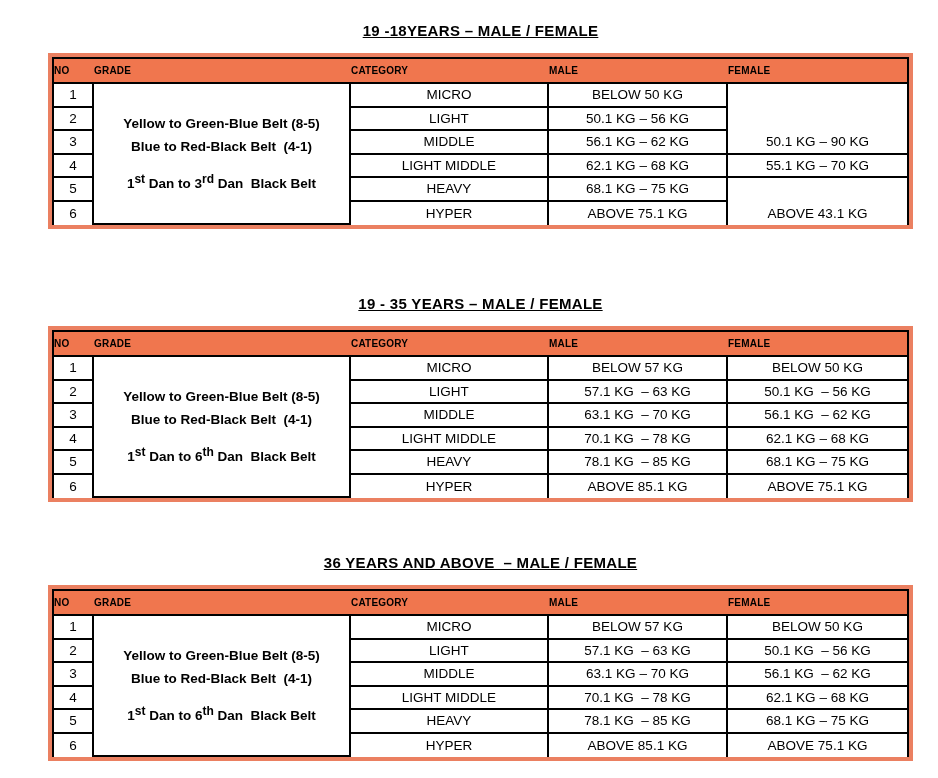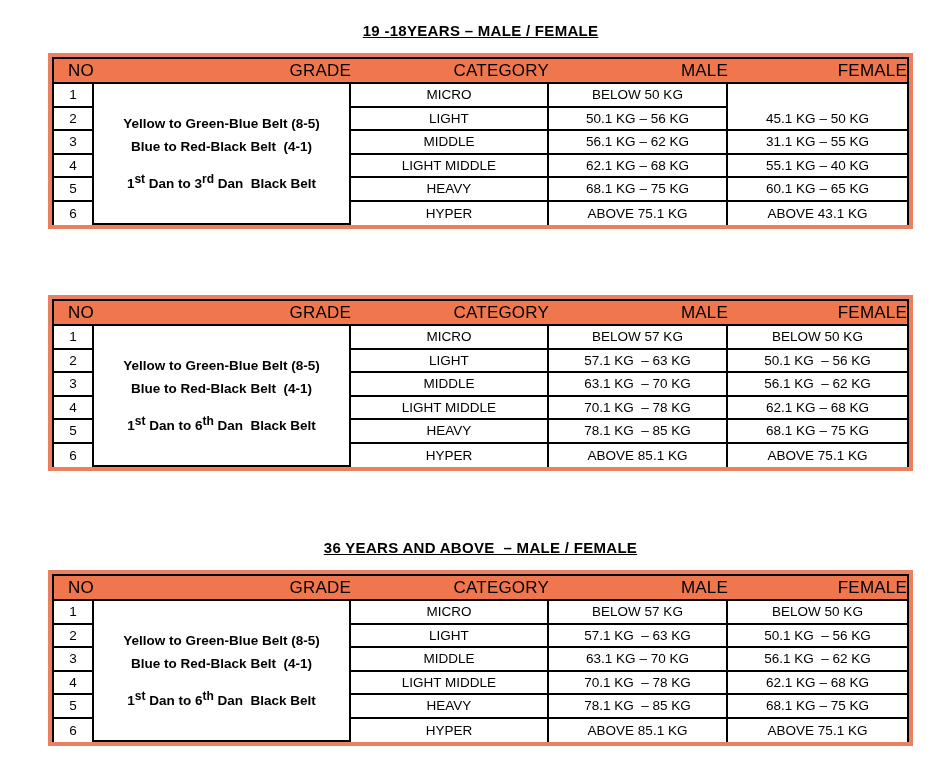--- a/index.html
+++ b/index.html
@@ -11,21 +11,21 @@
   body{
     width:938px;height:778px;
     background:#ffffff;
     font-family:"Liberation Sans", sans-serif;
     color:#000;
     padding-top:22px;
     box-sizing:border-box;
   }
   .age-block{margin-left:48px;width:865px;}
   .age-block.second{margin-top:66px;}
-  .age-block.third{margin-top:68px;}
+  .age-block.third{margin-top:52px;}
 
   .title{
     font-size:15px;font-weight:bold;
     text-decoration:underline;
     text-align:center;
     margin:0 0 13px 0;
     white-space:pre;
     letter-spacing:.3px;
     line-height:18px;
   }
@@ -44,23 +44,23 @@
   }
   .hdr{
     display:grid;
     grid-template-columns:40px 257px 198px 179px 179px;
     background:var(--orange-fill);
     border-bottom:2px solid var(--line);
     height:23px;
     align-items:center;
   }
   .hdr span{
-    text-align:right;
-    font-weight:normal;
-    font-size:17px;
+    text-align:left;
+    font-weight:bold;
+    font-size:10px;
     letter-spacing:.2px;
   }
   .tbody{
     display:grid;
     grid-template-columns:40px 257px 198px 179px 179px;
     grid-template-rows:repeat(6,23.5px);
   }
   .cell{
     box-sizing:border-box;
     display:flex;align-items:center;justify-content:center;
@@ -102,43 +102,42 @@
         <span>FEMALE</span>
       </div>
       <div class="tbody">
         <div class="cell grade-cell"><div class="grade-line">Yellow to Green-Blue Belt (8-5)</div><div class="grade-line">Blue to Red-Black Belt  (4-1)</div><div class="grade-line"></div><div class="grade-line">1<sup>st</sup> Dan to 3<sup>rd</sup> Dan  Black Belt</div></div>
       <div class="cell no-cell" style="grid-row: 1;">1</div>
           <div class="cell category-cell" style="grid-row: 1;">MICRO</div>
           <div class="cell male-cell" style="grid-row: 1;">BELOW 50 KG</div>
           <div class="cell no-cell" style="grid-row: 2;">2</div>
           <div class="cell category-cell" style="grid-row: 2;">LIGHT</div>
           <div class="cell male-cell" style="grid-row: 2;">50.1 KG – 56 KG</div>
-          <div class="cell female-cell" style="grid-row: 2;">45.1 KG – 50 KG</div>
           <div class="cell no-cell" style="grid-row: 3;">3</div>
           <div class="cell category-cell" style="grid-row: 3;">MIDDLE</div>
           <div class="cell male-cell" style="grid-row: 3;">56.1 KG – 62 KG</div>
-          <div class="cell female-cell" style="grid-row: 3;">31.1 KG – 55 KG</div>
+          <div class="cell female-cell" style="grid-row: 3;">50.1 KG – 90 KG</div>
           <div class="cell no-cell" style="grid-row: 4;">4</div>
           <div class="cell category-cell" style="grid-row: 4;">LIGHT MIDDLE</div>
           <div class="cell male-cell" style="grid-row: 4;">62.1 KG – 68 KG</div>
-          <div class="cell female-cell" style="grid-row: 4;">55.1 KG – 40 KG</div>
+          <div class="cell female-cell" style="grid-row: 4;">55.1 KG – 70 KG</div>
           <div class="cell no-cell" style="grid-row: 5;">5</div>
           <div class="cell category-cell" style="grid-row: 5;">HEAVY</div>
           <div class="cell male-cell" style="grid-row: 5;">68.1 KG – 75 KG</div>
-          <div class="cell female-cell" style="grid-row: 5;">60.1 KG – 65 KG</div>
           <div class="cell no-cell last" style="grid-row: 6;">6</div>
           <div class="cell category-cell last" style="grid-row: 6;">HYPER</div>
           <div class="cell male-cell last" style="grid-row: 6;">ABOVE 75.1 KG</div>
           <div class="cell female-cell last" style="grid-row: 6;">ABOVE 43.1 KG</div>
         </div>
     </div>
   </div>
 </section>
 
 <section class="age-block second">
+  <h2 class="title">19 - 35 YEARS – MALE / FEMALE</h2>
   <div class="tbl">
     <div class="inner">
       <div class="hdr">
         <span>NO</span>
         <span>GRADE</span>
         <span>CATEGORY</span>
         <span>MALE</span>
         <span>FEMALE</span>
       </div>
       <div class="tbody">

